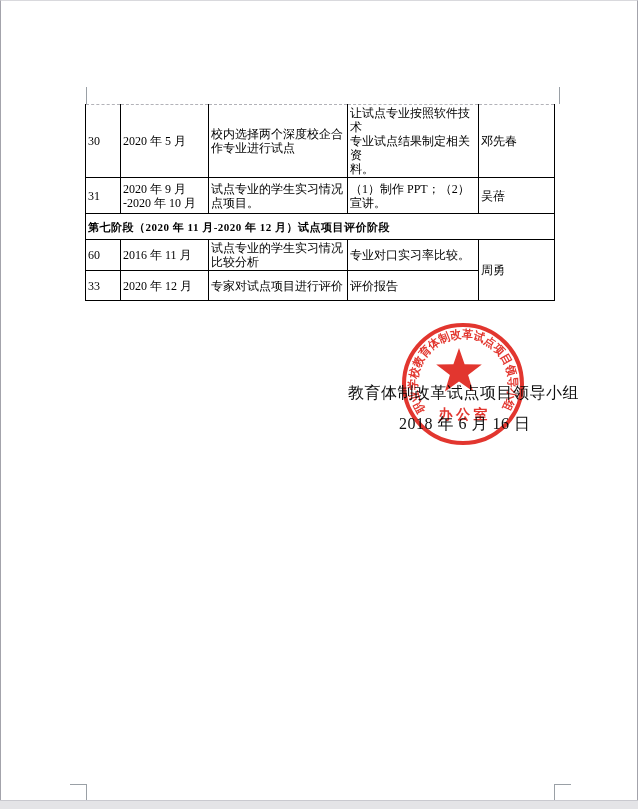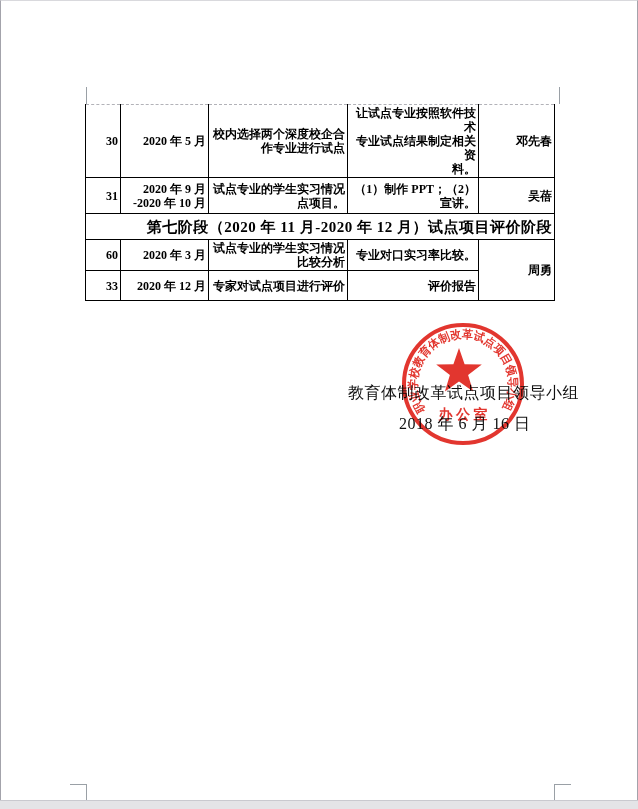--- a/index.html
+++ b/index.html
@@ -32,28 +32,27 @@
   .cm-br-v{left:553px;top:783px;width:1px;height:17px;}
 
   
   table.sched{
     position:absolute;left:84px;top:103px;
     width:469px;border-collapse:collapse;table-layout:fixed;
     font-size:12px;line-height:14px;color:#000;
   }
   table.sched td{
     border:1px solid #000;
-    text-align:right;vertical-align:middle;
+    text-align:left;vertical-align:middle;
     padding:1px 2px;overflow:hidden;
     white-space:pre-line;
-    font-weight:bold;
   }
   table.sched tr.first td{border-top:1px dashed #b2b2b8;}
   td.section{
-    font-weight:bold;font-size:15px;letter-spacing:.5px;
+    font-weight:bold;font-size:11px;letter-spacing:.5px;
   }
   
   .sig-org{
     position:absolute;left:347px;top:382px;
     font-size:16px;letter-spacing:.5px;color:#111;z-index:1;white-space:nowrap;
   }
   .sig-date{
     position:absolute;left:398px;top:413px;
     font-size:16px;letter-spacing:.5px;color:#111;z-index:1;white-space:nowrap;
   }
@@ -101,21 +100,21 @@
       <td>试点专业的学生实习情况
 点项目。</td>
       <td>（1）制作 PPT；（2）宣讲。</td>
       <td>吴蓓</td>
     </tr>
     <tr style="height:26px">
       <td colspan="5" class="section">第七阶段（2020 年 11 月-2020 年 12 月）试点项目评价阶段</td>
     </tr>
     <tr style="height:29px">
       <td>60</td>
-      <td>2020 年 3 月</td>
+      <td>2016 年 11 月</td>
       <td>试点专业的学生实习情况
 比较分析</td>
       <td>专业对口实习率比较。</td>
       <td rowspan="2">周勇</td>
     </tr>
     <tr style="height:30px">
       <td>33</td>
       <td>2020 年 12 月</td>
       <td>专家对试点项目进行评价</td>
       <td>评价报告</td>

